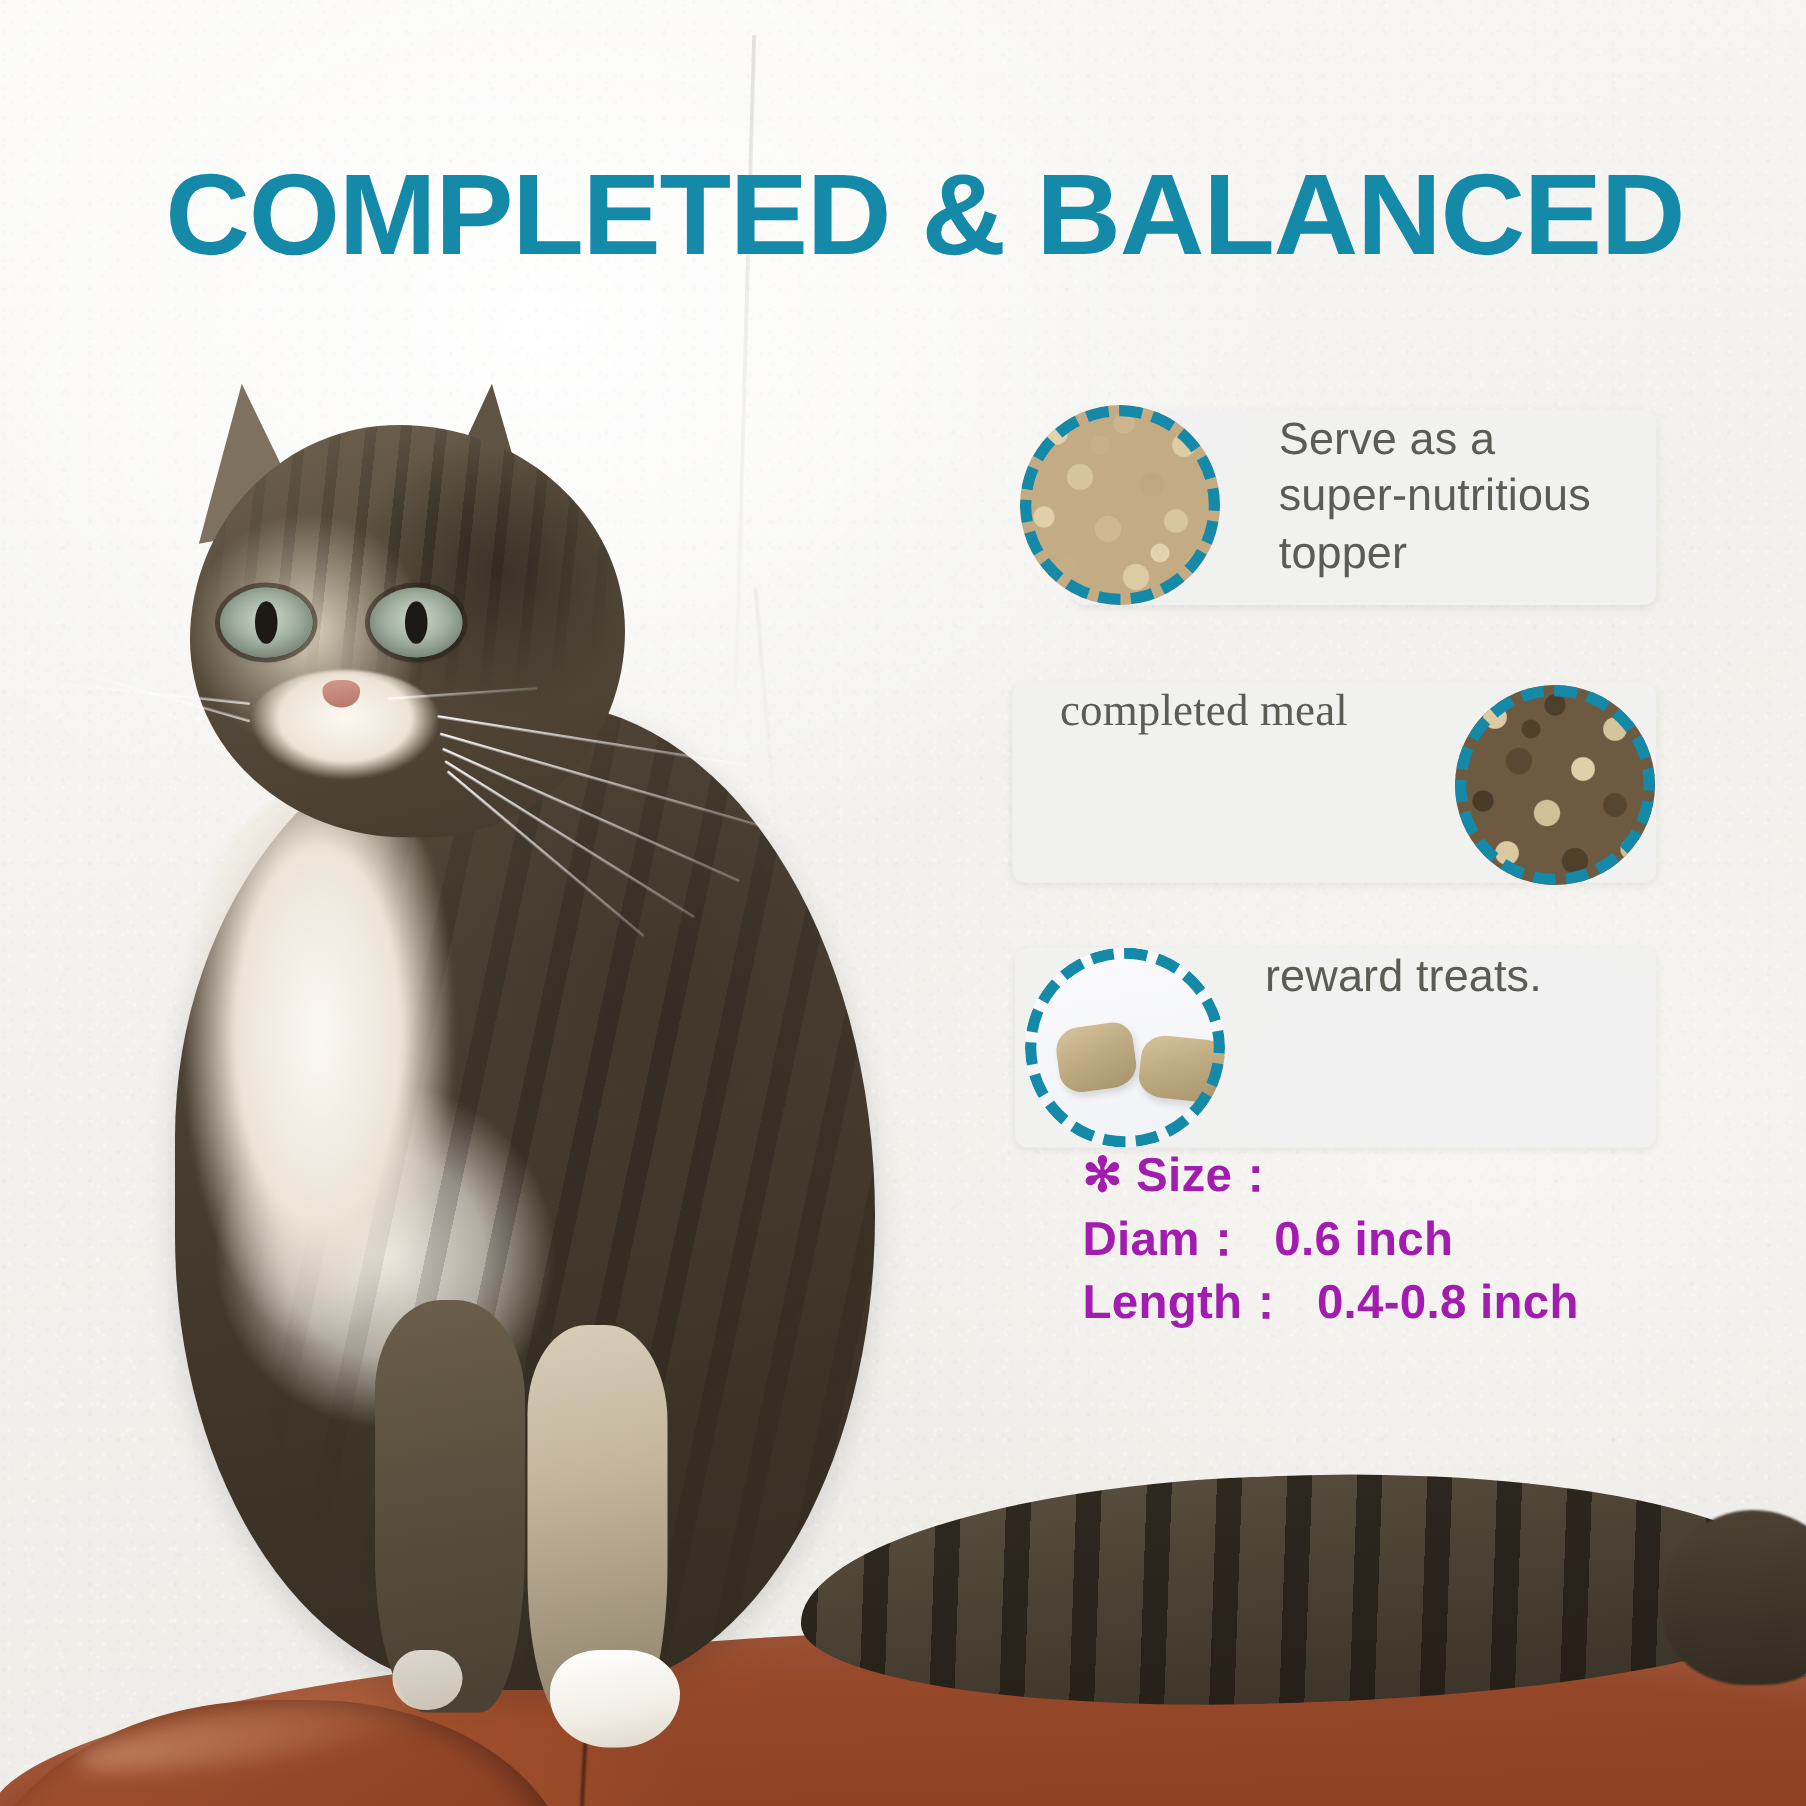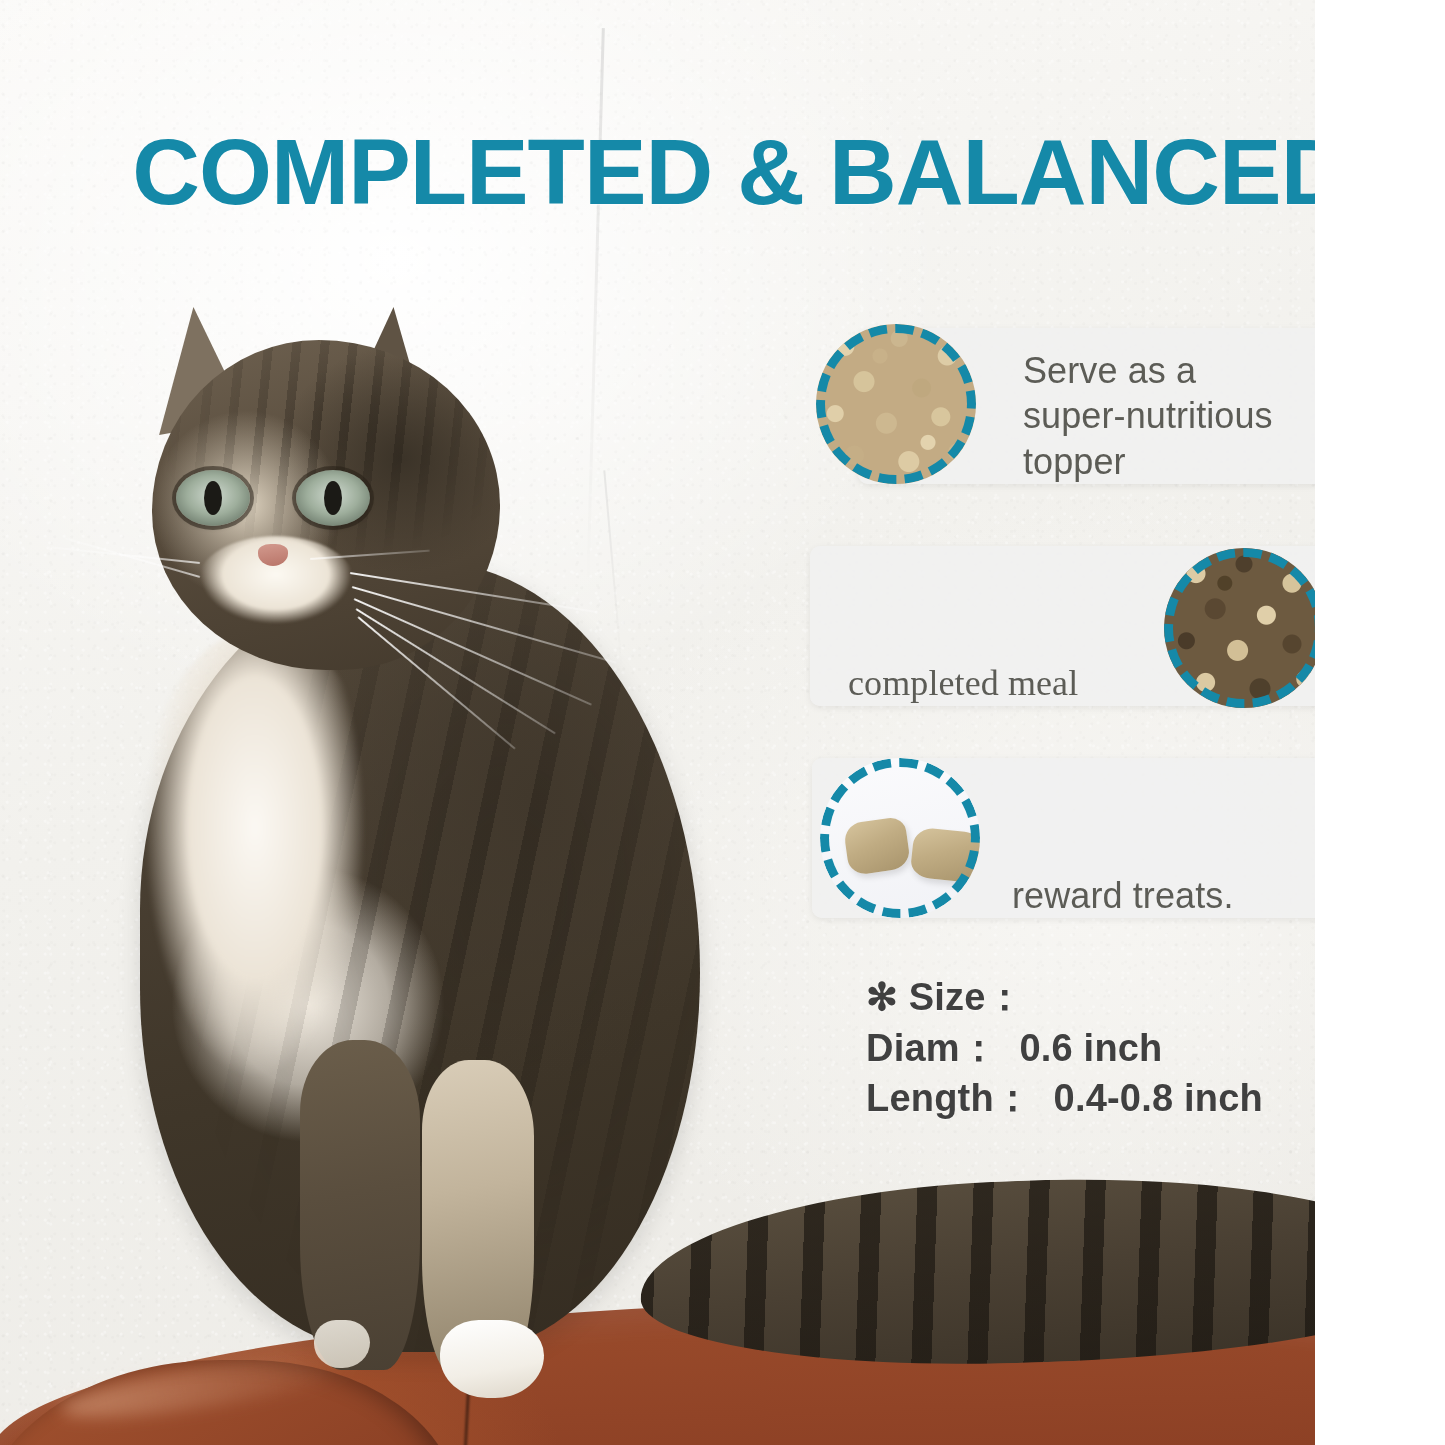--- a/index.html
+++ b/index.html
@@ -5,21 +5,21 @@
   * { margin:0; padding:0; box-sizing:border-box; }
   html, body {
     width:1445px; height:1445px;
     font-family:"Liberation Sans", sans-serif;
     overflow:hidden;
   }
 
   
   #stage {
     position:relative;
-    width:1315px; height:1445px;
+    width:1445px; height:1445px;
     background:#f3f2ef;
     overflow:hidden;
   }
 
   
   .wall {
     position:absolute; inset:0;
     background:
       radial-gradient(ellipse 60% 45% at 30% 18%, #ffffff 0%, rgba(255,255,255,0) 70%),
       radial-gradient(ellipse 55% 40% at 82% 62%, #f7f6f3 0%, rgba(247,246,243,0) 72%),
@@ -234,21 +234,21 @@
     border-radius:50% 54% 48% 46% / 54% 56% 44% 42%;
     filter:blur(1px);
   }
 
   
   .card {
     position:absolute;
     background:rgba(240,240,240,.94);
     border-radius:10px;
     box-shadow:0 2px 7px rgba(0,0,0,.07);
-    display:flex; align-items:flex-end;
+    display:flex; align-items:flex-start;
   }
   #card-1 { left:858px;  top:328px; width:467px; height:156px; padding-left:165px; }
   #card-2 { left:810px;  top:546px; width:515px; height:160px; padding-left:38px;font-family:Liberation Serif, serif;  }
   #card-3 { left:812px;  top:758px; width:513px; height:160px; padding-left:200px; }
 
   .card-text {
     font-size:36px; line-height:1.26;
     color:#5c5c56; font-weight:400;
     letter-spacing:.1px;
   }
@@ -312,22 +312,22 @@
     background:linear-gradient(160deg,#d6c49d 0%, #bda membership 40%, #a8946c 100%);
     background:linear-gradient(160deg,#d6c49d 0%, #c0ac83 45%, #a8946c 100%);
     border-radius:30% 26% 34% 30% / 36% 30% 34% 32%;
     box-shadow:2px 4px 6px rgba(0,0,0,.12);
   }
   #treat-a { left:26px; top:62px; width:62px; height:52px; transform:rotate(-8deg); }
   #treat-b { left:92px; top:72px; width:68px; height:50px; transform:rotate(6deg); }
 
   
   .size-block {
-    position:absolute; left:866px; top:972px;
-    color:#404040;
+    position:absolute; left:866px; top:916px;
+    color:#a21caf;
     font-weight:700;
     font-size:38px;
     line-height:1.33;
     letter-spacing:.2px;
     text-shadow:0 1px 1px rgba(255,255,255,.6);
   }
   .size-line { white-space:pre; }
 </style>
 </head>
 <body>

